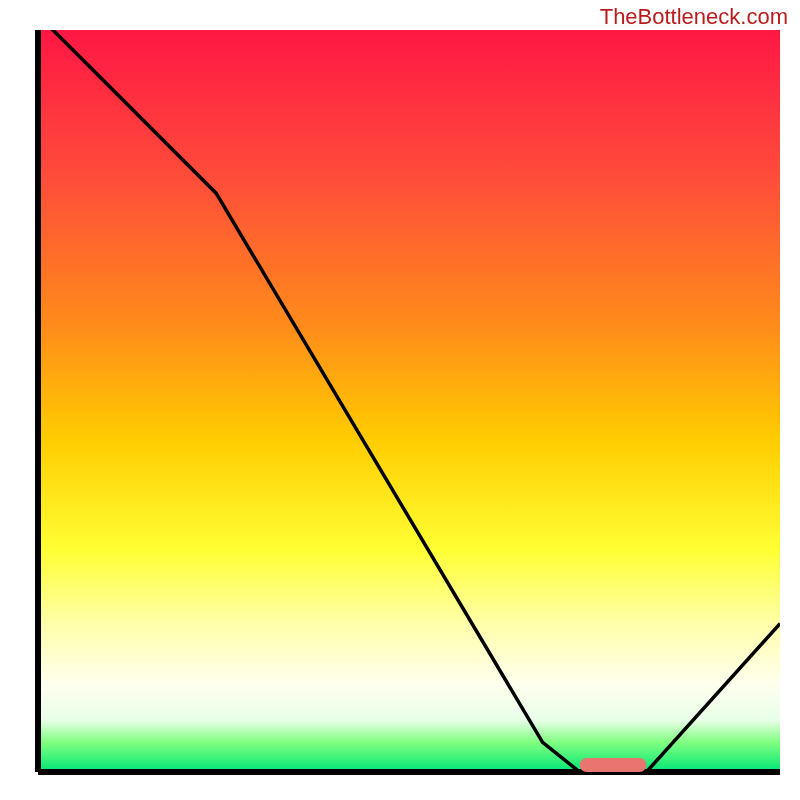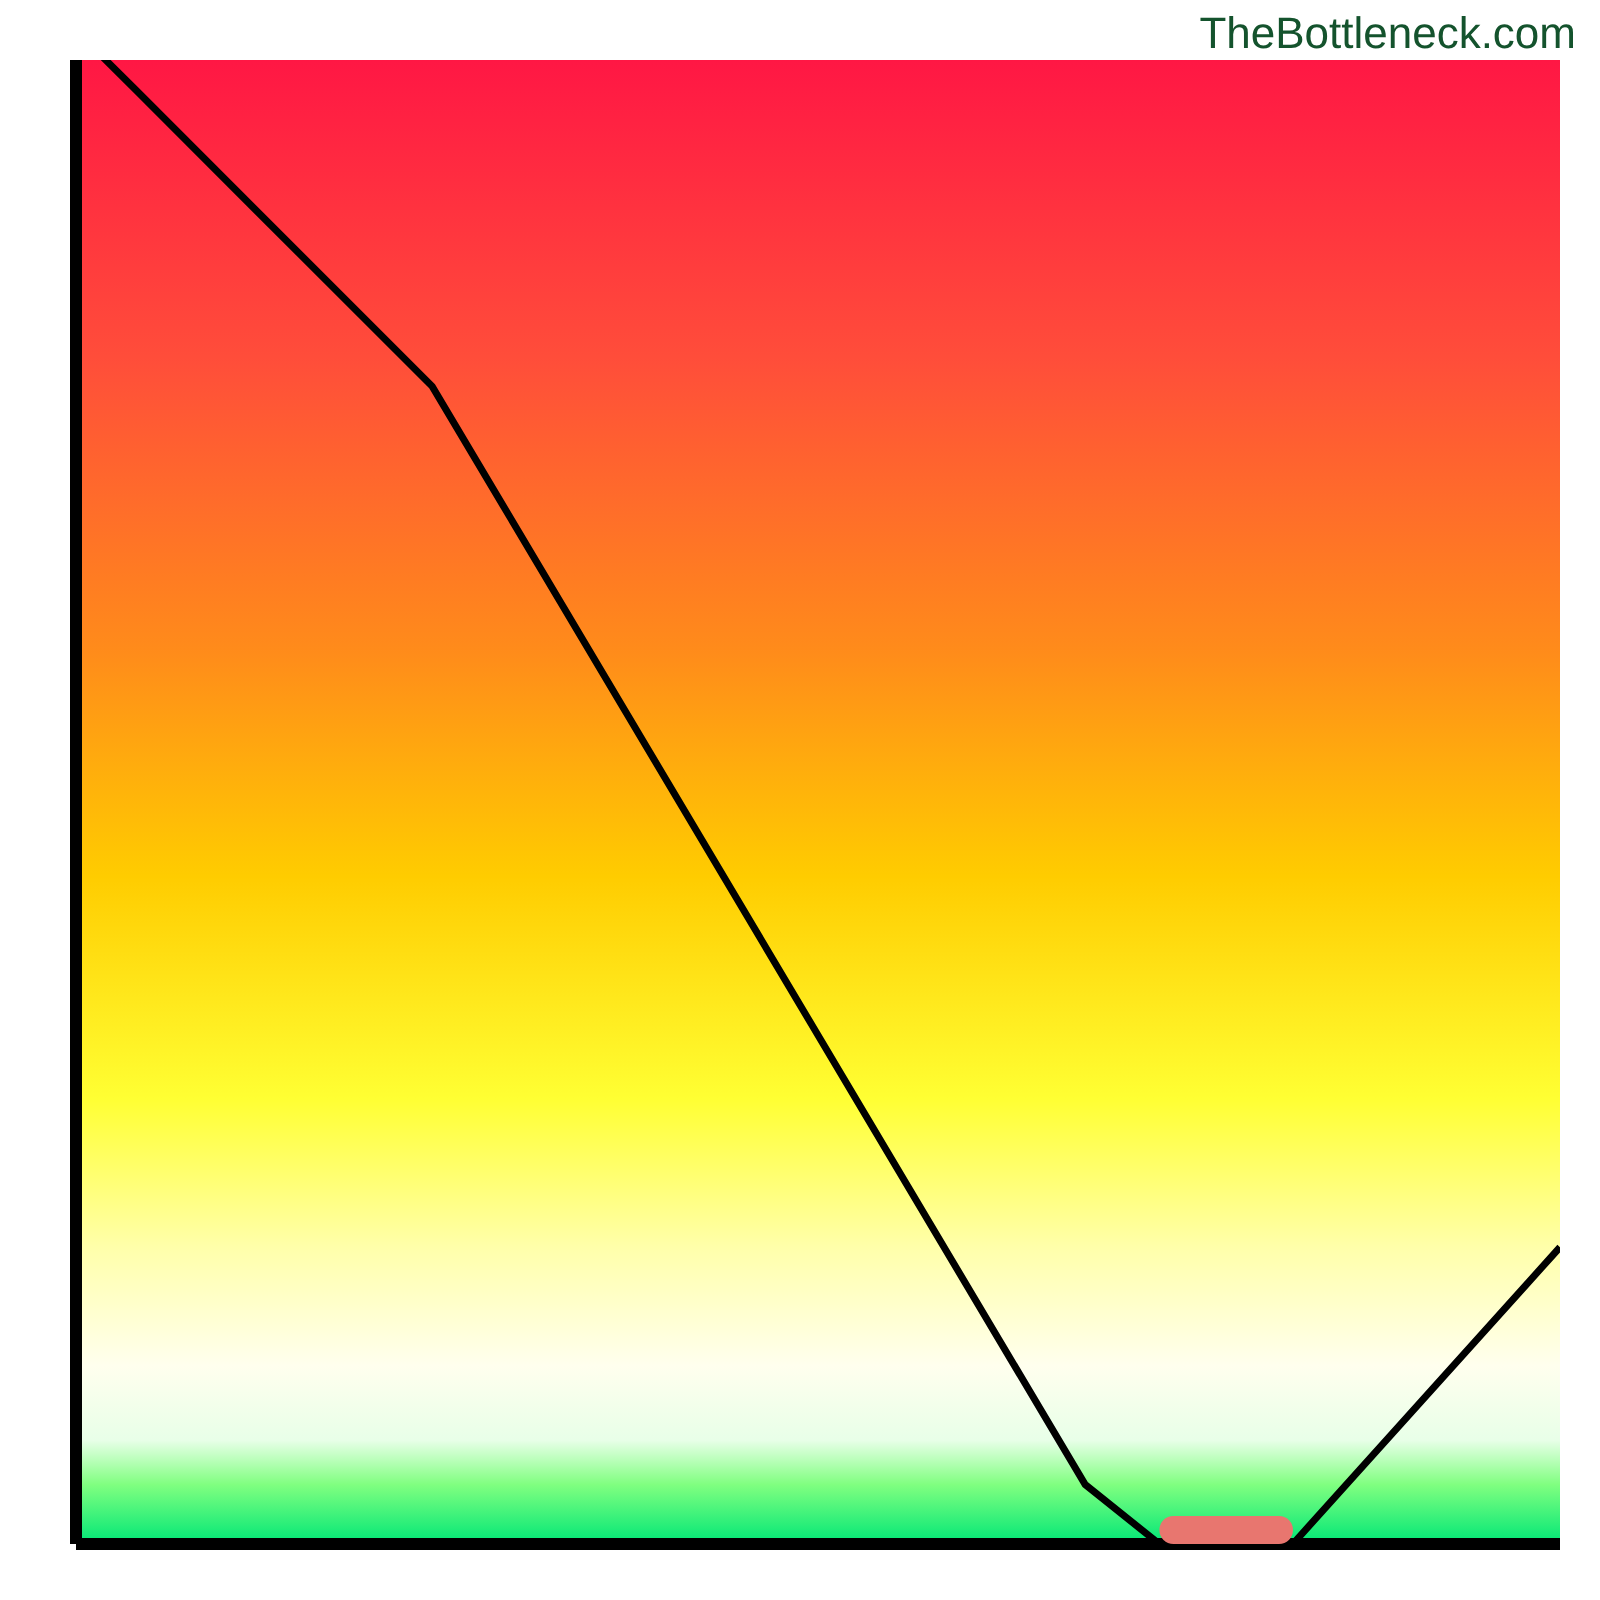--- a/index.html
+++ b/index.html
@@ -13,21 +13,21 @@
   .chart-container {
     position: relative;
     width: 800px;
     height: 800px;
   }
   .watermark {
     position: absolute;
     top: 4px;
     right: 12px;
     font-size: 22px;
-    color: #14532d;
+    color: #b91c1c;
     font-weight: normal;
     z-index: 10;
   }
   svg {
     display: block;
   }
 </style>
 </head>
 <body>
 

